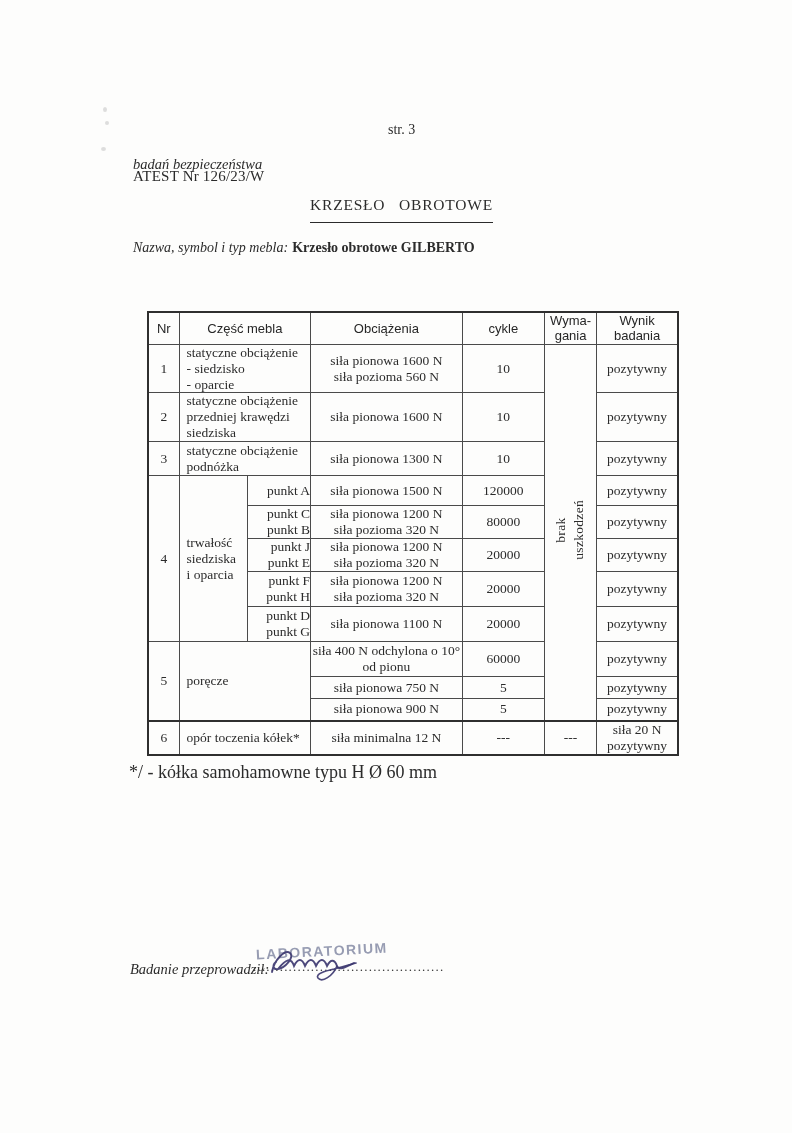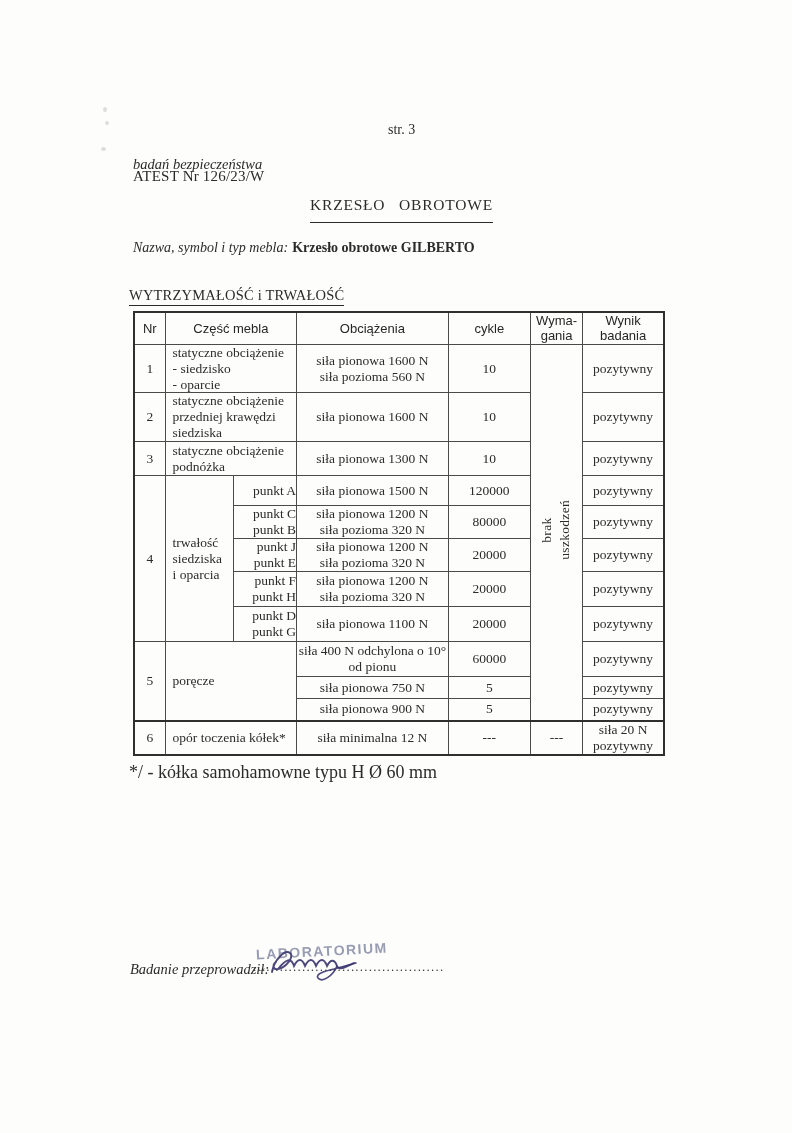--- a/index.html
+++ b/index.html
@@ -24,21 +24,21 @@
   }
   .name-line{ left:133px; top:240px; font-size:14px; }
   .name-line .lbl { font-style:italic;margin-top:12px; }
   .name-line .val { font-weight:bold; margin-left:4px; }
   .section-title{
     left:129px; top:287px; font-size:14.5px; letter-spacing:.2px;
     border-bottom:1.4px solid #2b2b2b; padding-bottom:1px;
   }
 
   
-  .tbl { left:133px; top:311px; }
+  .tbl { left:147px; top:311px; }
   table { border-collapse:collapse; table-layout:fixed; width:532px; border:2px solid #2f2f2f; }
   th, td { border:1px solid #4a4a4a; font-size:13.5px; line-height:1.18; vertical-align:middle;
            text-align:center; white-space:pre-line; overflow:hidden; }
   th { font-family:"Liberation Sans", sans-serif; font-weight:400; font-size:13px; color:#262626; }
   td.c-left { text-align:left; padding-left:7px; padding-right:10px; }
   td.punkt  { text-align:right; }
   tr.row6 td { border-top:2px solid #2f2f2f; }
   td.wym { padding:0; }
   .vert {
     display:inline-block;
@@ -69,21 +69,20 @@
 
   <div class="abs page-num">str. 3</div>
   <div class="abs atest">ATEST Nr 126/23/W</div>
   <div class="abs subtitle">badań bezpieczeństwa</div>
   <div class="abs doc-title">KRZESŁO OBROTOWE</div>
 
   <div class="abs name-line">
     <span class="lbl">Nazwa, symbol i typ mebla:</span><span class="val">Krzesło obrotowe GILBERTO</span>
   </div>
 
-  <div class="abs section-title">WYTRZYMAŁOŚĆ i TRWAŁOŚĆ</div>
 
   <div class="abs tbl">
     <table>
       <colgroup>
         <col style="width:31px">
           <col style="width:68px">
           <col style="width:63px">
         <col style="width:151px">
           <col style="width:82px">
           <col style="width:52px">

